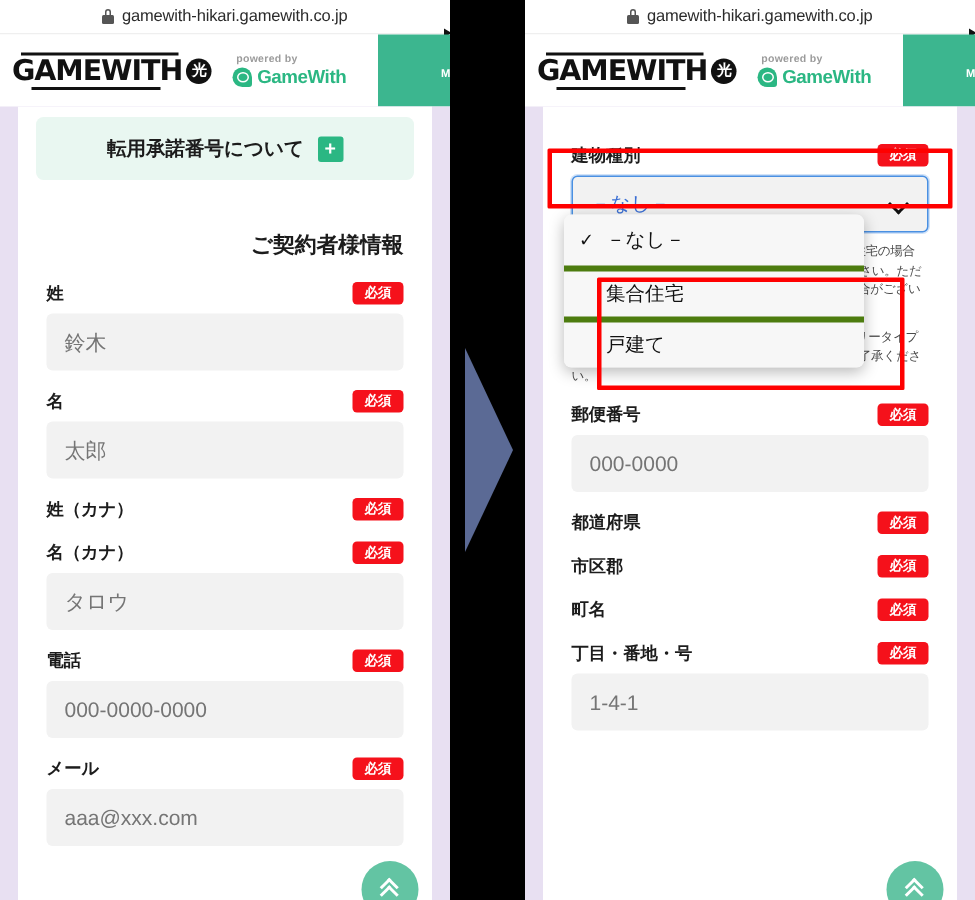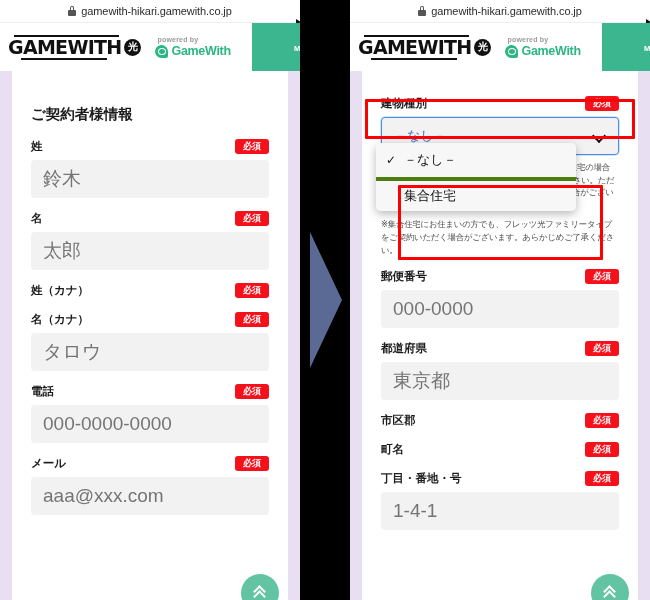--- a/index.html
+++ b/index.html
@@ -116,39 +116,39 @@
     gap: 9px; cursor: pointer;
   }
   .notice-banner .txt { font-size: 13px; font-weight: 700; color: #1c1c1c; }
   .notice-banner .plus {
     width: 17px; height: 17px; background: #2bb783; border-radius: 2px;
     color: #fff; font-size: 13px; line-height: 16px; text-align: center;
     font-weight: 700;
   }
 
   .section-title {
-    text-align: left; font-size: 14.5px; font-weight: 700; color: #1c1c1c;
+    text-align: right; font-size: 14.5px; font-weight: 700; color: #1c1c1c;
     margin-top: 34px; margin-bottom: 14px;
   }
 
   .field { margin-top: 12px; }
   .field:first-child { margin-top: 16px; }
   .field-head {
     display: flex; align-items: center; justify-content: space-between;
     margin-bottom: 5px; height: 17px;
   }
   .field-label { font-size: 11.5px; color: #1c1c1c; font-weight: 700; }
   .req-badge {
     background: #f5111b; color: #fff; font-size: 9px; font-weight: 700;
     border-radius: 3px; padding: 2px 8px; line-height: 1.25;
   }
   .input-box {
     height: 38px; background: #f2f2f2; border: none; border-radius: 4px;
     width: 100%; display: flex; align-items: center; padding: 0 12px;
-    font-size: 19px; color: #000000;
+    font-size: 14px; color: #000000;
     font-family: "Liberation Sans", "DejaVu Sans", sans-serif;
   }
 
   
   .select-wrap { position: relative; }
   .select-box {
     height: 38px; background: #f2f2f2; border: 1.5px solid #4a90e2;
     border-radius: 4px; width: 100%; display: flex; align-items: center;
     justify-content: space-between; padding: 0 12px;
     font-size: 13px; color: #3b6fd4; cursor: pointer;
@@ -248,20 +248,24 @@
         <span class="bar"></span>
         <span class="bar"></span>
         <span class="bar"></span>
         <span class="label">MENU</span>
       </div>
     </div>
 
     <div class="pagebody">
       <div class="content-card">
 
+        <div class="notice-banner">
+          <span class="txt">転用承諾番号について</span>
+          <span class="plus">+</span>
+        </div>
 
         <div class="inner">
           <div class="section-title">ご契約者様情報</div>
 
           <div class="field">
             <div class="field-head">
               <span class="field-label">姓</span>
               <span class="req-badge">必須</span>
             </div>
             <input class="input-box" placeholder="鈴木" style="">
@@ -380,21 +384,20 @@
               <span class="req-badge">必須</span>
             </div>
             <input class="input-box" placeholder="000-0000" style="">
           </div>
 
           <div class="field">
             <div class="field-head">
               <span class="field-label">都道府県</span>
               <span class="req-badge">必須</span>
             </div>
-            <input class="input-box" placeholder="東京都" style="">
           </div>
 
           <div class="field">
             <div class="field-head">
               <span class="field-label">市区郡</span>
               <span class="req-badge">必須</span>
             </div>
           </div>
 
           <div class="field">
@@ -414,20 +417,24 @@
         </div>
 
         <div class="dropdown">
           <div class="dd-item">
             <span class="dd-check">✓</span>
             <span>－なし－</span>
           </div>
           <div class="dd-item">
             <span class="dd-check"></span>
             <span>集合住宅</span>
+          </div>
+          <div class="dd-item">
+            <span class="dd-check"></span>
+            <span>戸建て</span>
           </div>
         </div>
 
         <div class="fab">
           <span class="arrow">
               <i></i>
               <i></i>
             </span>
         </div>
       </div>

